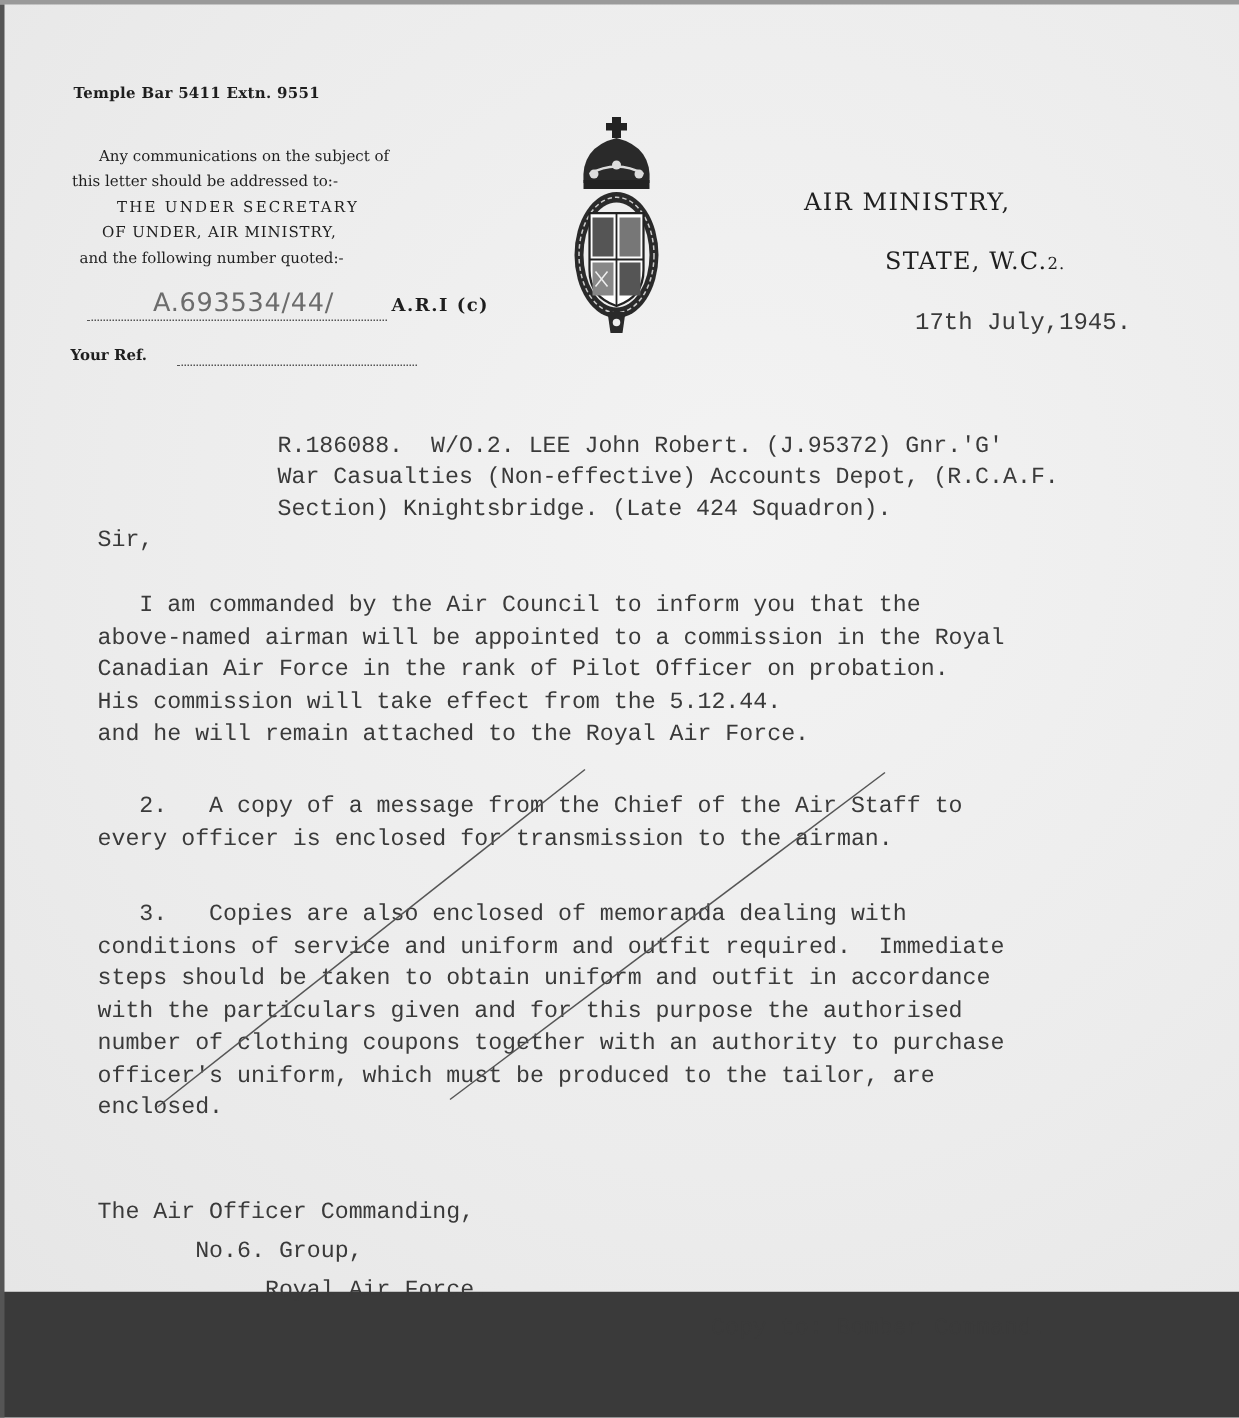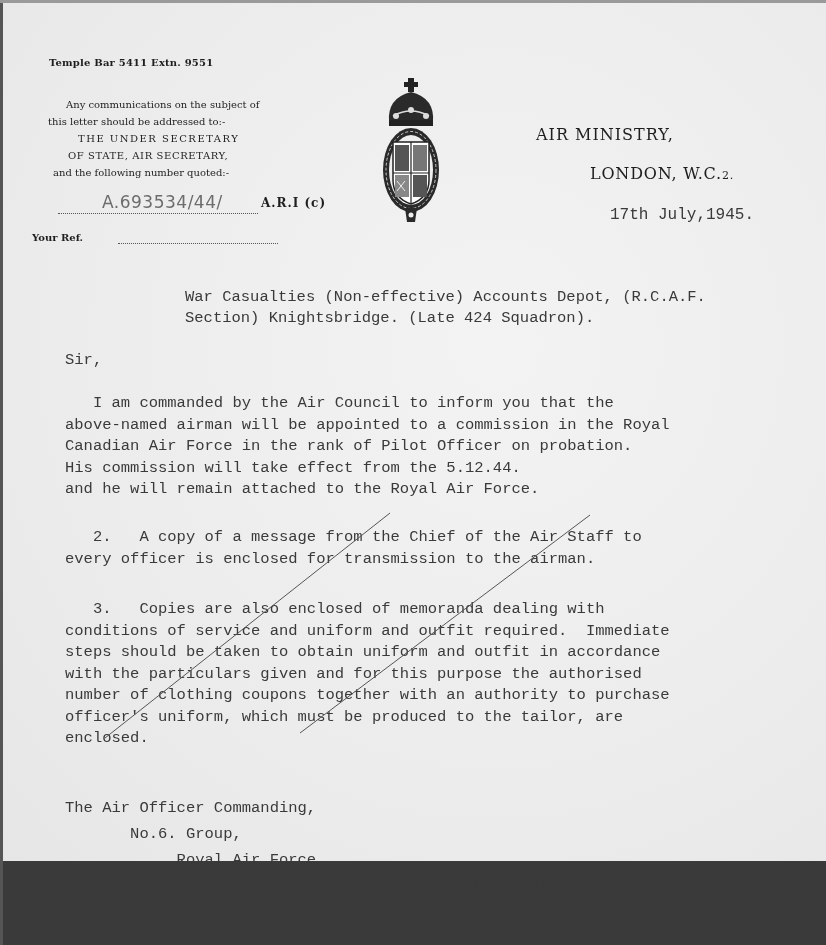--- a/index.html
+++ b/index.html
@@ -24,21 +24,21 @@
 
     .phone { position:absolute; left:49px; top:54px; font-size:10px; font-weight:bold; letter-spacing:0.2px; }
     .instr { position:absolute; left:48px; top:93px; width:260px; font-size:10px; line-height:17px; }
     .instr .l1 { padding-left: 18px; }
     .instr .l3 { padding-left: 30px; letter-spacing: 1.5px; font-size: 10px; }
     .instr .l4 { padding-left: 20px; letter-spacing: 0.6px; }
     .instr .l5 { padding-left: 5px; }
     .refline { position:absolute; left:58px; top:188px; width:200px; height:22px; border-bottom: 1px dotted #555; }
     .refnum { position:absolute; left:102px; top:189px; font-family:"DejaVu Sans", sans-serif; font-size:17px; color:#6c6c6c; letter-spacing:0.5px; }
     .ari { position:absolute; left:261px; top:193px; font-size:12px; font-weight:bold; letter-spacing:1px; }
-    .yourref-label { position:absolute; left:32px; top:229px; font-size:10px; font-weight:bold; }
+    .yourref-label { position:absolute; left:47px; top:229px; font-size:10px; font-weight:bold; }
     .yourref-line { position:absolute; left:118px; top:240px; width:160px; border-bottom: 1px dotted #555; }
 
     .crest { position:absolute; left:381px; top:73px; width:60px; height:148px; }
 
     .ministry { position:absolute; left:536px; top:122px; font-size:16px; letter-spacing:1px; }
     .london { position:absolute; left:590px; top:161px; font-size:16px; letter-spacing:0.8px; }
     .london .small { font-size:11px; }
     .date { position:absolute; left:610px; top:203px; font-size:16px; }
 
     .subject { position:absolute; left:185px; top:284px; font-size:15.5px; line-height:21px; white-space:pre; }
@@ -59,21 +59,21 @@
 
 <div class="page">
   <div class="left-edge"></div>
 
   <div class="phone printed">Temple Bar 5411  Extn. 9551</div>
 
   <div class="instr printed">
     <div class="l1">Any communications on the subject of</div>
     <div>this letter should be addressed to:-</div>
     <div class="l3">THE UNDER SECRETARY</div>
-    <div class="l4">OF STATE, AIR SECRETARY,</div>
+    <div class="l4">OF UNDER, AIR MINISTRY,</div>
     <div class="l5">and the following number quoted:-</div>
   </div>
 
   <div class="refline"></div>
   <div class="refnum">A.693534/44/</div>
   <div class="ari printed">A.R.I (c)</div>
   <div class="yourref-label printed">Your Ref.</div>
   <div class="yourref-line"></div>
 
   <svg class="crest" viewBox="0 0 60 148">
@@ -100,25 +100,25 @@
     <rect x="14" y="99" width="14" height="22" fill="#888"></rect>
     <rect x="32" y="99" width="14" height="22" fill="#555"></rect>
     <path d="M16 105 l8 10 M24 105 l-8 10" stroke="#eee" stroke-width="1"></path>
 
     <path d="M24 132 L36 132 L34 146 L26 146 Z" fill="#2a2a2a"></path>
     <circle cx="30" cy="139" r="2.5" fill="#eee"></circle>
   </svg>
 
   <div class="ministry printed">AIR MINISTRY,</div>
   <div class="london printed">
-    <span>LONDON, W.C.</span><span class="small">2.</span>
+    <span>STATE, W.C.</span><span class="small">2.</span>
   </div>
   <div class="date typed">17th July,1945.</div>
 
-  <div class="subject typed"><div>War Casualties (Non-effective) Accounts Depot, (R.C.A.F.</div><div>Section) Knightsbridge. (Late 424 Squadron).</div></div>
+  <div class="subject typed"><div>R.186088.  W/O.2. LEE John Robert. (J.95372) Gnr.'G'</div><div>War Casualties (Non-effective) Accounts Depot, (R.C.A.F.</div><div>Section) Knightsbridge. (Late 424 Squadron).</div></div>
 
   <div class="salutation typed">Sir,</div>
 
   <div class="para p1 typed">   I am commanded by the Air Council to inform you that the
 above-named airman will be appointed to a commission in the Royal
 Canadian Air Force in the rank of Pilot Officer on probation.
 His commission will take effect from the 5.12.44.
 and he will remain attached to the Royal Air Force.</div>
   <div class="para p2 typed">   2.   A copy of a message from the Chief of the Air Staff to
 every officer is enclosed for transmission to the airman.</div>

